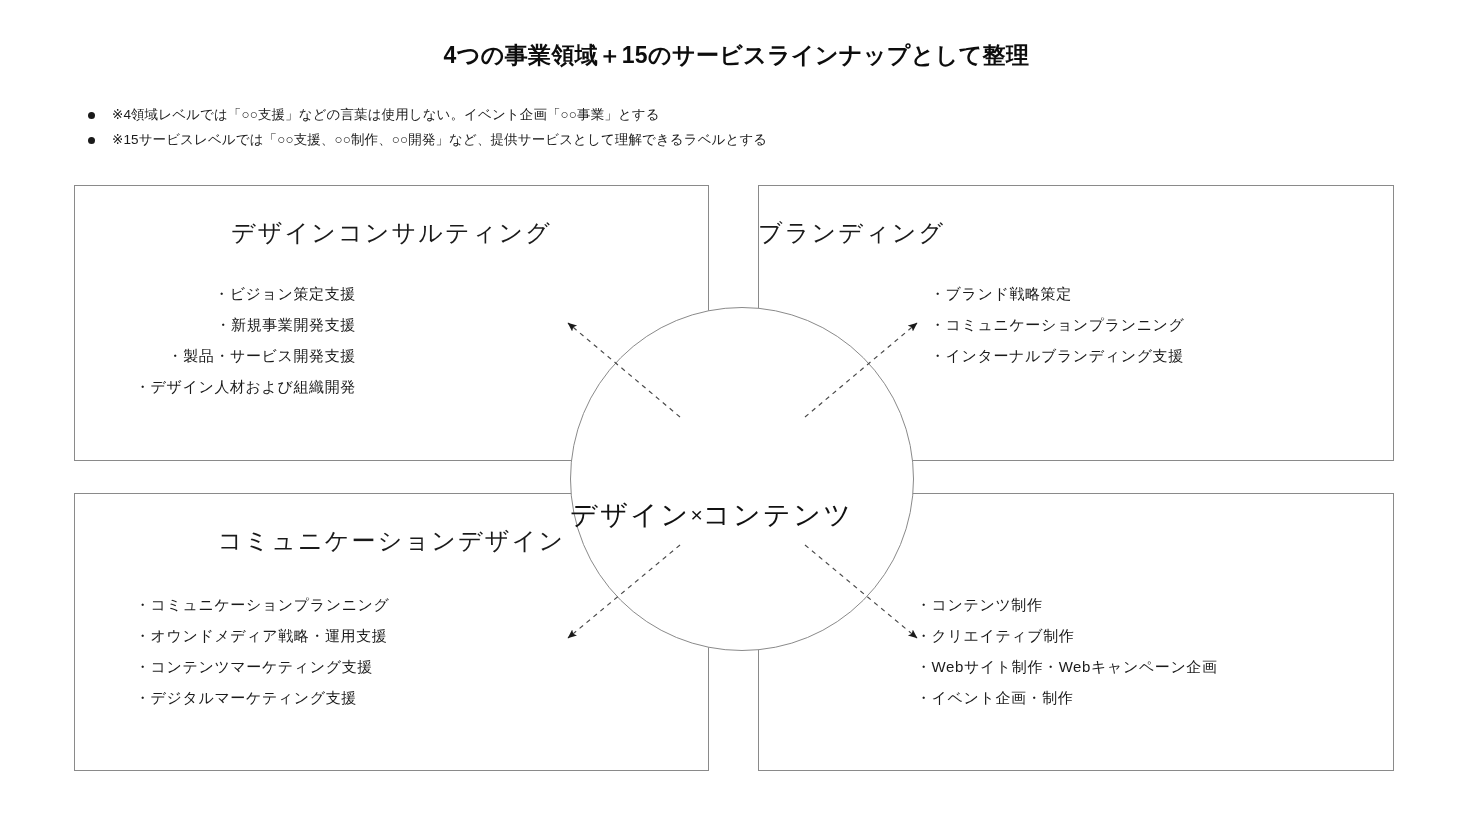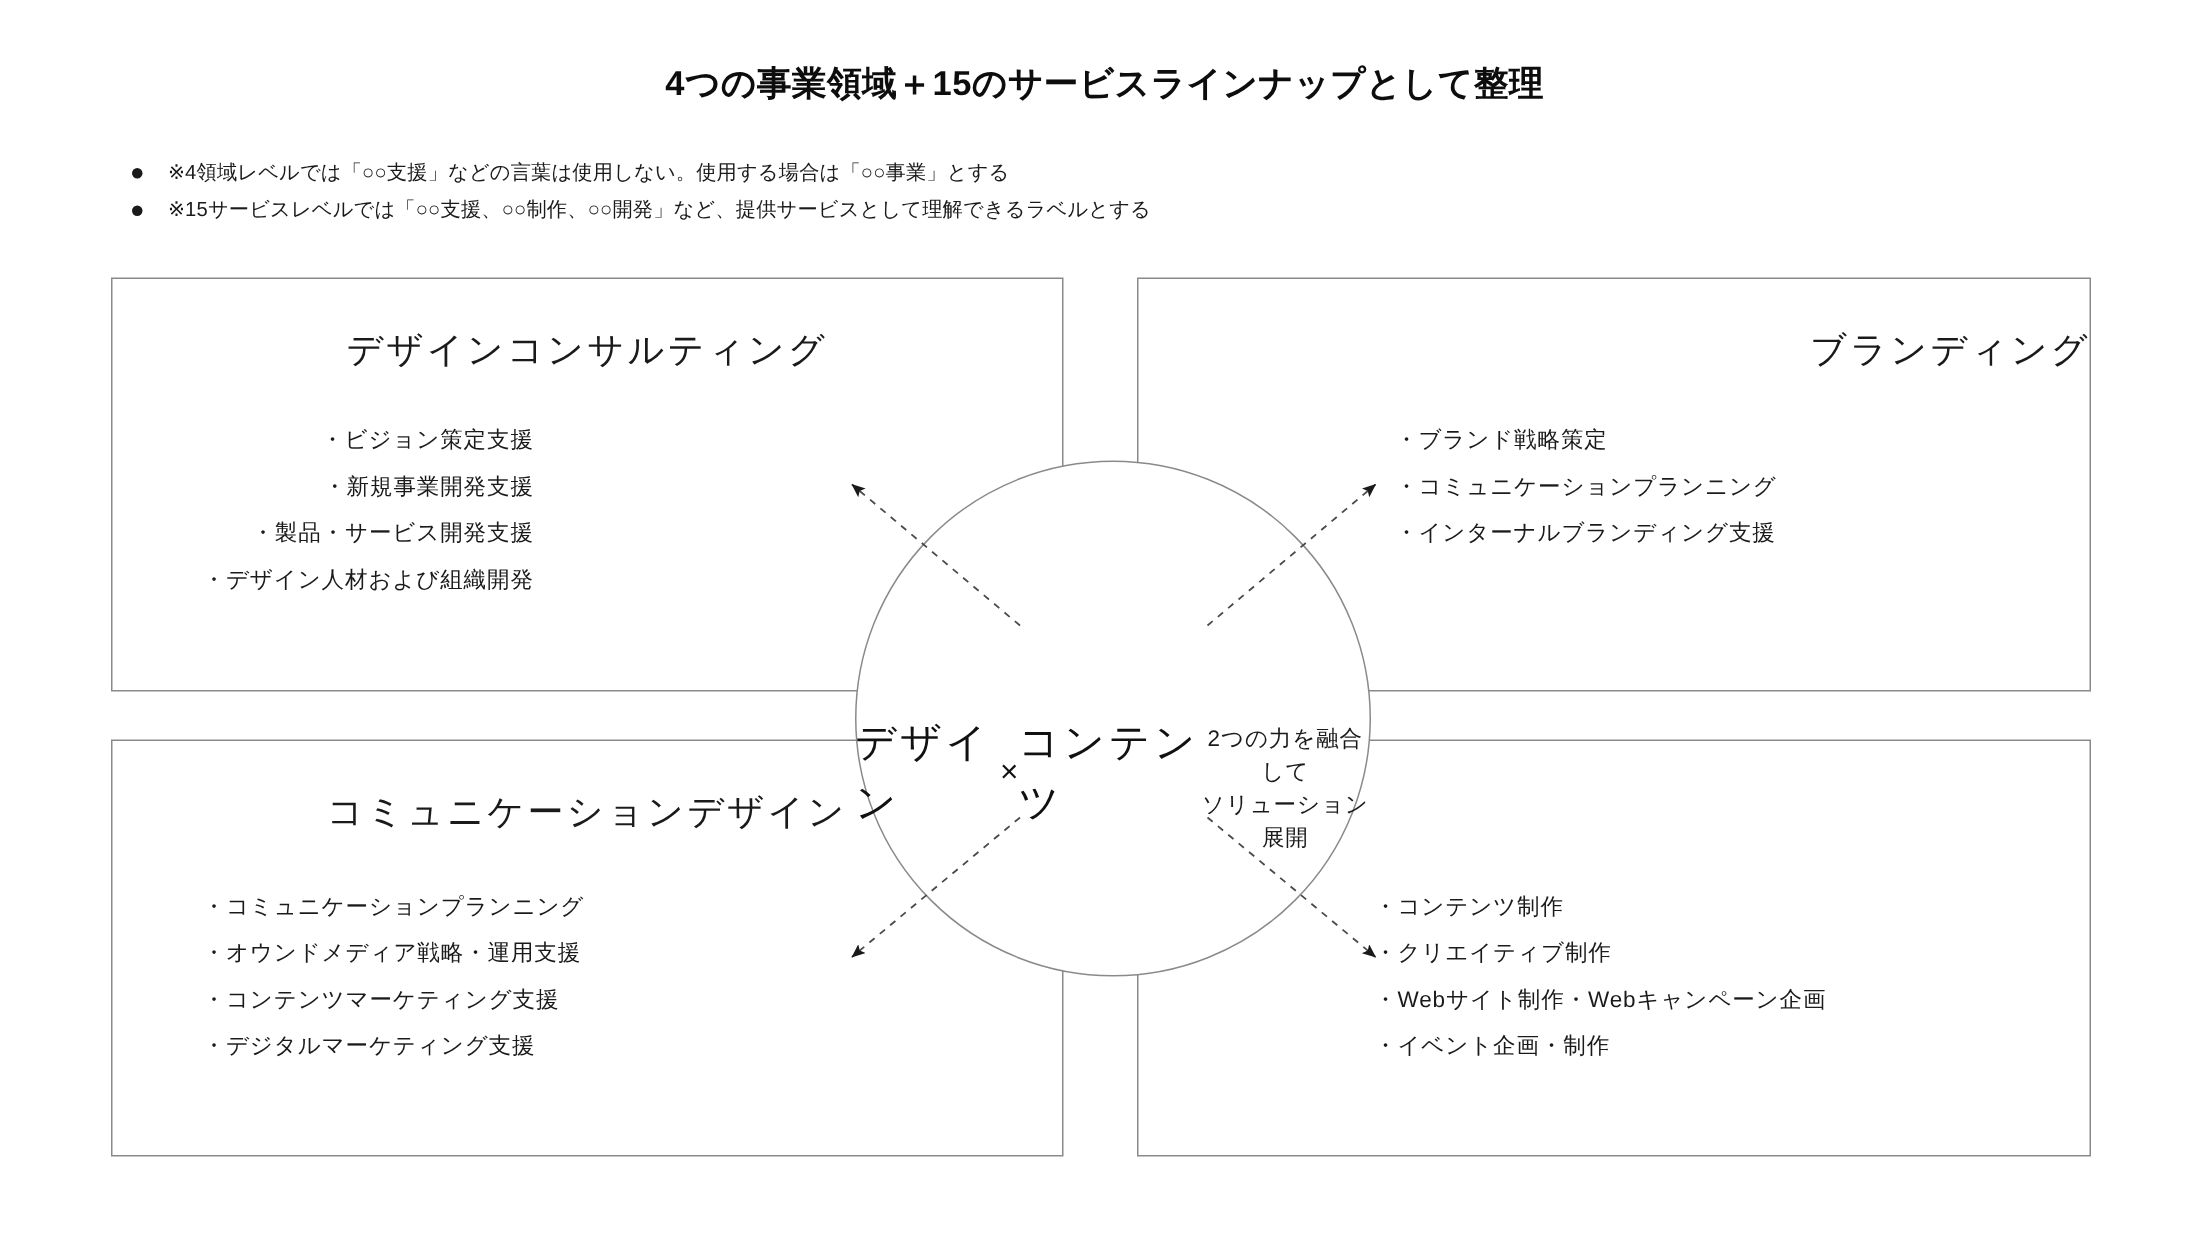--- a/index.html
+++ b/index.html
@@ -41,21 +41,21 @@
   #box-tr{left:758px;top:185px;width:636px;height:276px;}
   #box-bl{left:74px;top:493px;width:635px;height:278px;}
   #box-br{left:758px;top:493px;width:636px;height:278px;}
 
   .qhead{
     position:absolute;
     font-size:24px;letter-spacing:2.2px;
     color:#1a1a1a;white-space:nowrap;
   }
   #head-tl{left:74px;top:217px;width:635px;text-align:center;}
-  #head-tr{left:758px;top:217px;width:636px;text-align:right;}
+  #head-tr{left:758px;top:217px;width:636px;text-align:left;}
   #head-bl{left:74px;top:525px;width:635px;text-align:center;}
   #head-br{left:758px;top:525px;width:636px;text-align:center;}
 
   .qlist{position:absolute;}
   .qitem{
     font-size:15px;line-height:31px;color:#1a1a1a;
     white-space:nowrap;letter-spacing:.6px;
   }
   #list-tl{left:135px;top:278px;text-align:right;}
   #list-tr{left:930px;top:278px;}
@@ -89,21 +89,21 @@
 </head>
 <body>
 
 <div id="canvas">
 
   <div class="title">4つの事業領域＋15のサービスラインナップとして整理</div>
 
   <div class="notes">
     <div class="note-row">
       <span class="note-bullet"></span>
-      <span class="note-text">※4領域レベルでは「○○支援」などの言葉は使用しない。使用する場合は「○○事業」とする</span>
+      <span class="note-text">※4領域レベルでは「○○支援」などの言葉は使用しない。イベント企画「○○事業」とする</span>
     </div>
     <div class="note-row">
       <span class="note-bullet"></span>
       <span class="note-text">※15サービスレベルでは「○○支援、○○制作、○○開発」など、提供サービスとして理解できるラベルとする</span>
     </div>
   </div>
 
   <div class="qbox" id="box-tl"></div>
   <div class="qbox" id="box-tr"></div>
   <div class="qbox" id="box-bl"></div>
@@ -138,24 +138,20 @@
     <div class="qitem">・クリエイティブ制作</div>
     <div class="qitem">・Webサイト制作・Webキャンペーン企画</div>
     <div class="qitem">・イベント企画・制作</div>
   </div>
 
   <div id="circle"></div>
   <div id="circle-text">
     <div class="c-main">デザイン</div>
     <div class="c-x">×</div>
     <div class="c-main">コンテンツ</div>
-    <div class="c-sub">
-      <div>2つの力を融合して</div>
-      <div>ソリューション展開</div>
-    </div>
   </div>
 
   <svg id="arrows" viewBox="0 0 1473 823">
     <defs>
       <marker id="ah" markerWidth="9" markerHeight="9" refX="7.2" refY="3.2" orient="auto" markerUnits="strokeWidth">
         <path d="M0,0 L7.6,3.2 L0,6.4 L1.6,3.2 z" fill="#1a1a1a"></path>
       </marker>
     </defs>
     <g id="arrow-paths" stroke="#4a4a4a" stroke-width="1.2" stroke-dasharray="4.5 4.5" fill="none" marker-end="url(#ah)">
         <line x1="680" y1="417" x2="568" y2="323"></line>

